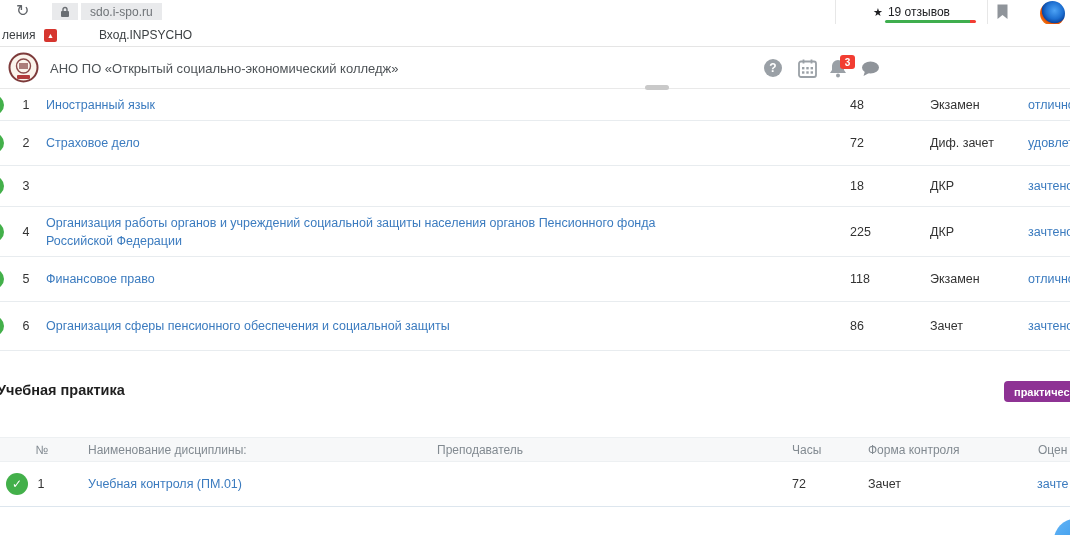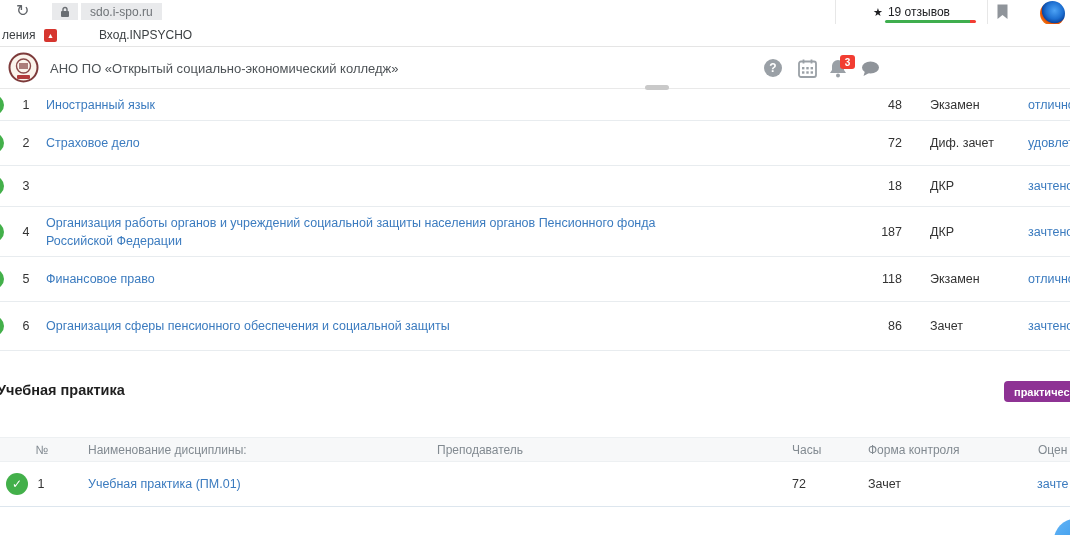--- a/index.html
+++ b/index.html
@@ -63,21 +63,21 @@
   .drow-3 { top:166px; height:41px; }
   .drow-4 { top:207px; height:50px; }
   .drow-5 { top:257px; height:45px; }
   .drow-6 { top:302px; height:49px; }
   .vcell { position:absolute; top:50%; transform:translateY(-50%); font-size:12.5px; }
   .c-check { left:-16px; width:20px; height:20px; border-radius:50%;
              background:var(--check-green,#43b04a); color:#fff; font-size:11px;
              display:flex; align-items:center; justify-content:center; }
   .c-num   { left:18px; width:16px; text-align:center; color:#333; }
   .c-name  { left:46px; max-width:640px; line-height:1.45; color:var(--link,#3b7bbf); cursor:pointer; }
-  .c-hours { left:850px; width:52px; text-align:right; color:#333; }
+  .c-hours { left:850px; width:52px; text-align:left; color:#333; }
   .c-ctrl  { left:930px; color:#333; }
   .c-grade { left:1028px; color:var(--link,#3b7bbf); white-space:nowrap; cursor:pointer; }
 
   
   .section-title { position:absolute; left:-3px; top:382px; font-size:14.5px; font-weight:bold; color:#1f1f1f; }
   .badge { position:absolute; left:1004px; top:381px; height:21px; padding:0 10px;
            background:var(--badge-purple,#8e3294); border-radius:4px; color:#fff;
            font-size:11px; font-weight:bold; display:flex; align-items:center; white-space:nowrap; }
 
   .ptable-head { position:absolute; left:0; top:437px; width:1070px; height:25px; background:#f7f8f9;
@@ -203,21 +203,21 @@
     <span class="vcell c-check">✓</span>
     <span class="vcell c-num">3</span>
     <span class="vcell c-hours">18</span>
     <span class="vcell c-ctrl">ДКР</span>
     <span class="vcell c-grade">зачтено</span>
   </div>
   <div class="drow drow-4">
     <span class="vcell c-check">✓</span>
     <span class="vcell c-num">4</span>
     <span class="vcell c-name">Организация работы органов и учреждений социальной защиты населения органов Пенсионного фонда Российской Федерации</span>
-    <span class="vcell c-hours">187</span>
+    <span class="vcell c-hours">225</span>
     <span class="vcell c-ctrl">ДКР</span>
     <span class="vcell c-grade">зачтено</span>
   </div>
   <div class="drow drow-5">
     <span class="vcell c-check">✓</span>
     <span class="vcell c-num">5</span>
     <span class="vcell c-name">Финансовое право</span>
     <span class="vcell c-hours">118</span>
     <span class="vcell c-ctrl">Экзамен</span>
     <span class="vcell c-grade">отлично</span>
@@ -239,20 +239,20 @@
     <span class="hcell h-name">Наименование дисциплины:</span>
     <span class="hcell h-teacher">Преподаватель</span>
     <span class="hcell h-hours">Часы</span>
     <span class="hcell h-ctrl">Форма контроля</span>
     <span class="hcell h-grade">Оцен</span>
   </div>
 
   <div class="prow">
     <span class="vcell c-check p-check">✓</span>
     <span class="vcell p-num">1</span>
-    <span class="vcell p-name">Учебная практика (ПМ.01)</span>
+    <span class="vcell p-name">Учебная контроля (ПМ.01)</span>
     <span class="vcell p-hours">72</span>
     <span class="vcell p-ctrl">Зачет</span>
     <span class="vcell p-grade">зачте</span>
   </div>
 
   <span class="fab"></span>
 </div>
 
 </body></html>

